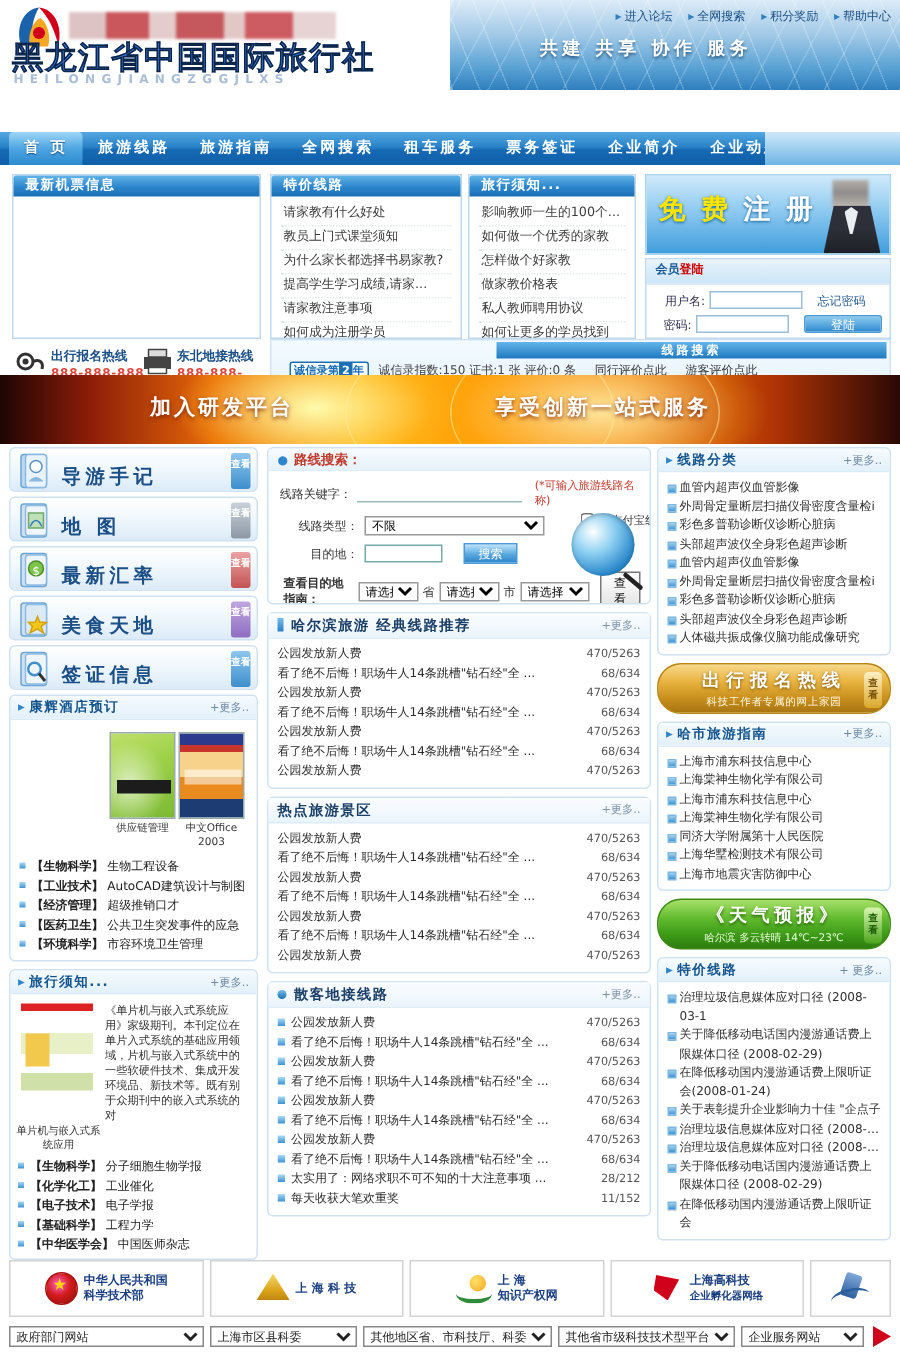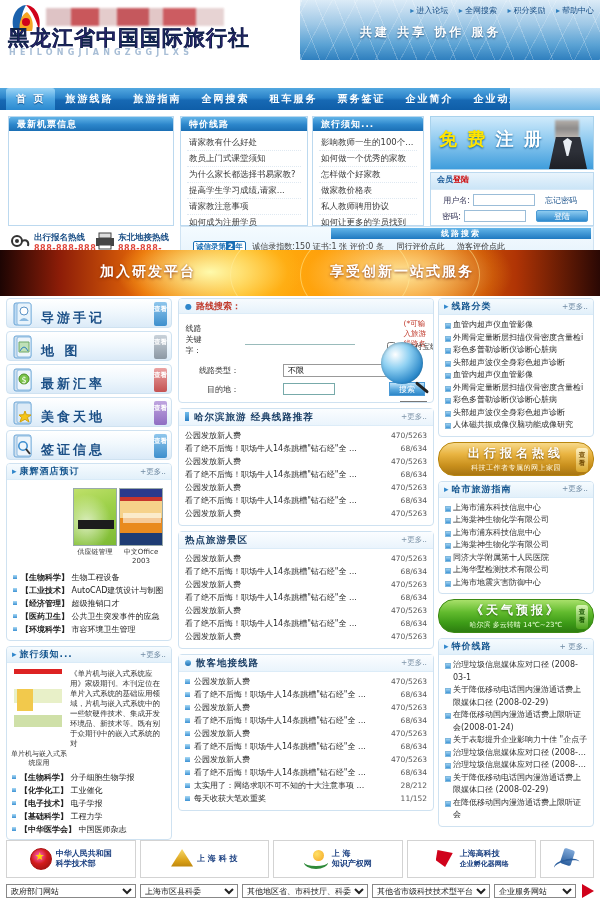--- a/index.html
+++ b/index.html
@@ -45,21 +45,21 @@
     position:absolute; left:4px; top:0px; width:34px; height:30px;
   }
   .redblur{
     position:absolute; left:40px; top:4px; width:178px; height:18px;
     background: linear-gradient(90deg,#d9b9bb 0 14%, #c03a3f 14% 30%, #e0c4c4 30% 40%,
                 #bb3b41 40% 58%, #ddbebe 58% 66%, #c44046 66% 84%, #e3cccc 84% 100%);
     filter: blur(1.2px); opacity:.85;
   }
   .cn-title{
     position:absolute; left:2px; top:20px;
-    font-size:21px; font-weight:bold; color:#4c1d95; letter-spacing:1px;
+    font-size:21px; font-weight:bold; color:#3b82f6; letter-spacing:1px;
     font-family:"DejaVu Sans","Liberation Sans",sans-serif;
     -webkit-text-stroke:0.3px #0d2547;
   }
   .en-title{
     position:absolute; left:3px; top:44px; font-size:8px; letter-spacing:4.2px;
     color:#a8bed6; font-weight:bold;
   }
 
   
   .nav{
@@ -283,21 +283,21 @@
   .maglayout .mtext{ flex:1; font-size:7.5px; line-height:10px; color:#333; overflow:hidden; }
 
   
   .spanel{ border:1px solid #cfe2f1; border-radius:4px; background:#fff; position:relative; overflow:hidden; }
   .spanel .shead{
     height:15px; line-height:15px; padding-left:6px; font-size:9px; font-weight:bold; color:#c0392b;
     background:linear-gradient(180deg,#f7fbfe,#e6f2fb); border-bottom:1px solid #dcecf8;
   }
   .spanel .shead:before{ content:"\25CF"; color:#2f86cb; margin-right:4px; font-size:8px; }
   .sform{ position:relative; padding:5px 6px 6px 6px; height:88px; }
-  .frow{ display:flex; align-items:center; margin-bottom:5px; font-size:8px; color:#333;gap:40px; }
+  .frow{ display:flex; align-items:center; margin-bottom:5px; font-size:8px; color:#333; }
   .frow .lbl{ width:54px; text-align:right; margin-right:4px; }
   .kwline{ width:110px; border:none; border-bottom:1px solid #9bb; height:11px; font-size:8px; background:transparent; }
   .hintred{ color:#c0392b; font-size:7.5px; margin-left:8px; }
   .sel1{ width:120px; height:13px; font-size:8px; border:1px solid #999; background:#fff; }
   .inp1{ width:52px; height:12px; border:1px solid #7aa; font-size:8px; }
   .sbtn{
     width:36px; height:14px; margin-left:14px;
     background:linear-gradient(180deg,#bfe4fa,#58a8de 55%,#2d86c7);
     border:1px solid #4c9ad6; color:#fff; font-size:8px; font-weight:normal;
     display:flex; align-items:center; justify-content:center;

